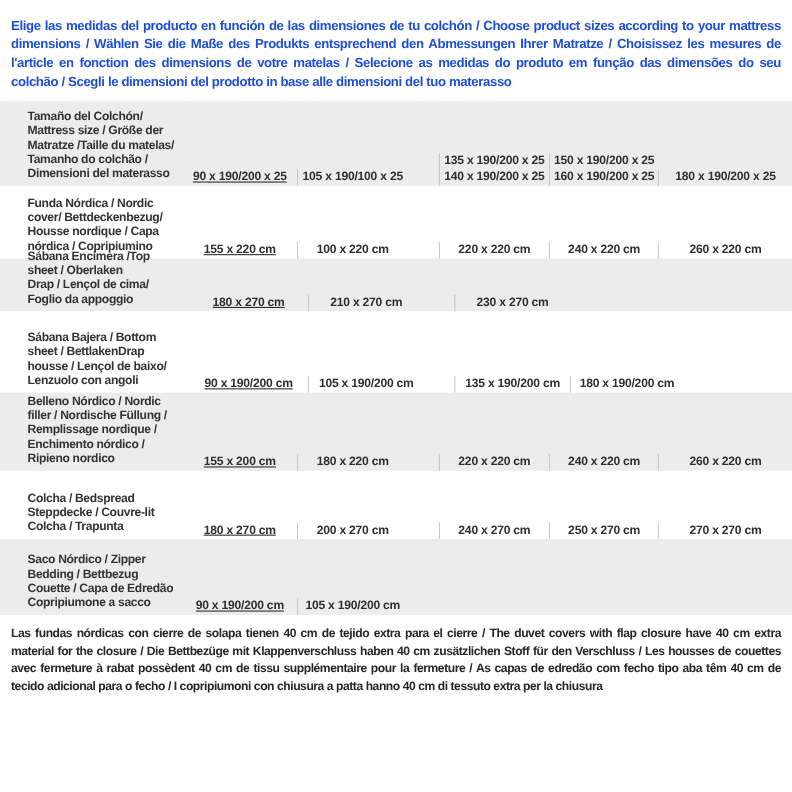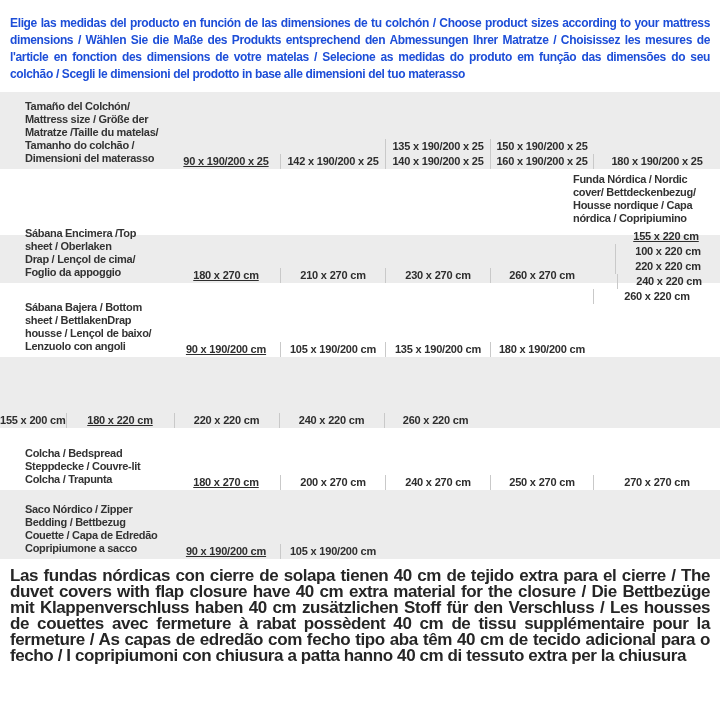--- a/index.html
+++ b/index.html
@@ -28,21 +28,21 @@
     width:720px;
   }
   .t-row{
     display:flex;
     align-items:flex-end;
     width:720px;
   }
   .t-row:nth-child(odd){background:var(--stripe);}
   .t-row:nth-child(even){background:#ffffff;}
   .t-row:nth-child(1){height:77px;}
-  .t-row:nth-child(2){height:66px;flex-direction:column;}
+  .t-row:nth-child(2){height:66px;}
   .t-row:nth-child(3){height:48px;}
   .t-row:nth-child(4){height:74px;}
   .t-row:nth-child(5){height:71px;}
   .t-row:nth-child(6){height:62px;}
   .t-row:nth-child(7){height:69px;}
   .t-row:nth-child(8){height:70px;}
   .t-label{
     width:172px;
     padding:4px 6px 4px 25px;
     display:flex;
@@ -61,27 +61,27 @@
     text-align:center;
     font-size:11px;
     line-height:15px;
     font-weight:bold;
     letter-spacing:-0.2px;
     white-space:pre-line;
     color:#2e2e2e;
   }
   .t-cell:nth-child(2){width:108px;text-decoration:underline;}
   .t-cell:nth-child(3){width:105px;}
-  .t-cell:nth-child(4){width:105px;}
+  .t-cell:nth-child(4){width:105px;margin-left:28px;}
   .t-cell:nth-child(5){width:103px;}
   .t-cell:nth-child(6){width:127px;}
   .t-cell + .t-cell{border-left:1px solid var(--grid);}
   .footnote{
     margin:9px 10px 0 10px;
-    font-size:17px;
+    font-size:11px;
     line-height:16px;
     font-weight:bold;
     letter-spacing:-0.4px;
     text-align:justify;
     color:#262626;
   }
 </style>
 </head>
 <body>
 
@@ -89,21 +89,21 @@
 
 <div class="size-table">
 
   <div class="t-row">
     <div class="t-label">Tamaño del Colchón/
 Mattress size / Größe der
 Matratze /Taille du matelas/
 Tamanho do colchão /
 Dimensioni del materasso</div>
     <div class="t-cell">90 x 190/200 x 25</div>
-    <div class="t-cell">142 x 190/200 x 25</div>
+    <div class="t-cell">105 x 190/100 x 25</div>
     <div class="t-cell">135 x 190/200 x 25
 140 x 190/200 x 25</div>
     <div class="t-cell">150 x 190/200 x 25
 160 x 190/200 x 25</div>
     <div class="t-cell">180 x 190/200 x 25</div>
   </div>
 
   <div class="t-row">
     <div class="t-label">Funda Nórdica /  Nordic
 cover/ Bettdeckenbezug/
@@ -117,35 +117,39 @@
   </div>
 
   <div class="t-row">
     <div class="t-label">Sábana Encimera /Top
 sheet / Oberlaken
 Drap / Lençol de cima/
 Foglio da appoggio</div>
     <div class="t-cell">180 x 270 cm</div>
     <div class="t-cell">210 x 270 cm</div>
     <div class="t-cell">230 x 270 cm</div>
-    <div class="t-cell">260 x 270 cm</div>
   </div>
 
   <div class="t-row">
     <div class="t-label">Sábana Bajera / Bottom
 sheet / BettlakenDrap
 housse / Lençol de baixo/
 Lenzuolo con angoli</div>
     <div class="t-cell">90 x 190/200 cm</div>
     <div class="t-cell">105 x 190/200 cm</div>
     <div class="t-cell">135 x 190/200 cm</div>
     <div class="t-cell">180 x 190/200 cm</div>
   </div>
 
   <div class="t-row">
+    <div class="t-label">Belleno Nórdico / Nordic
+filler / Nordische Füllung /
+Remplissage nordique /
+Enchimento nórdico /
+Ripieno nordico</div>
     <div class="t-cell">155 x 200 cm</div>
     <div class="t-cell">180 x 220 cm</div>
     <div class="t-cell">220 x 220 cm</div>
     <div class="t-cell">240 x 220 cm</div>
     <div class="t-cell">260 x 220 cm</div>
   </div>
 
 
   <div class="t-row">
     <div class="t-label">Colcha / Bedspread

